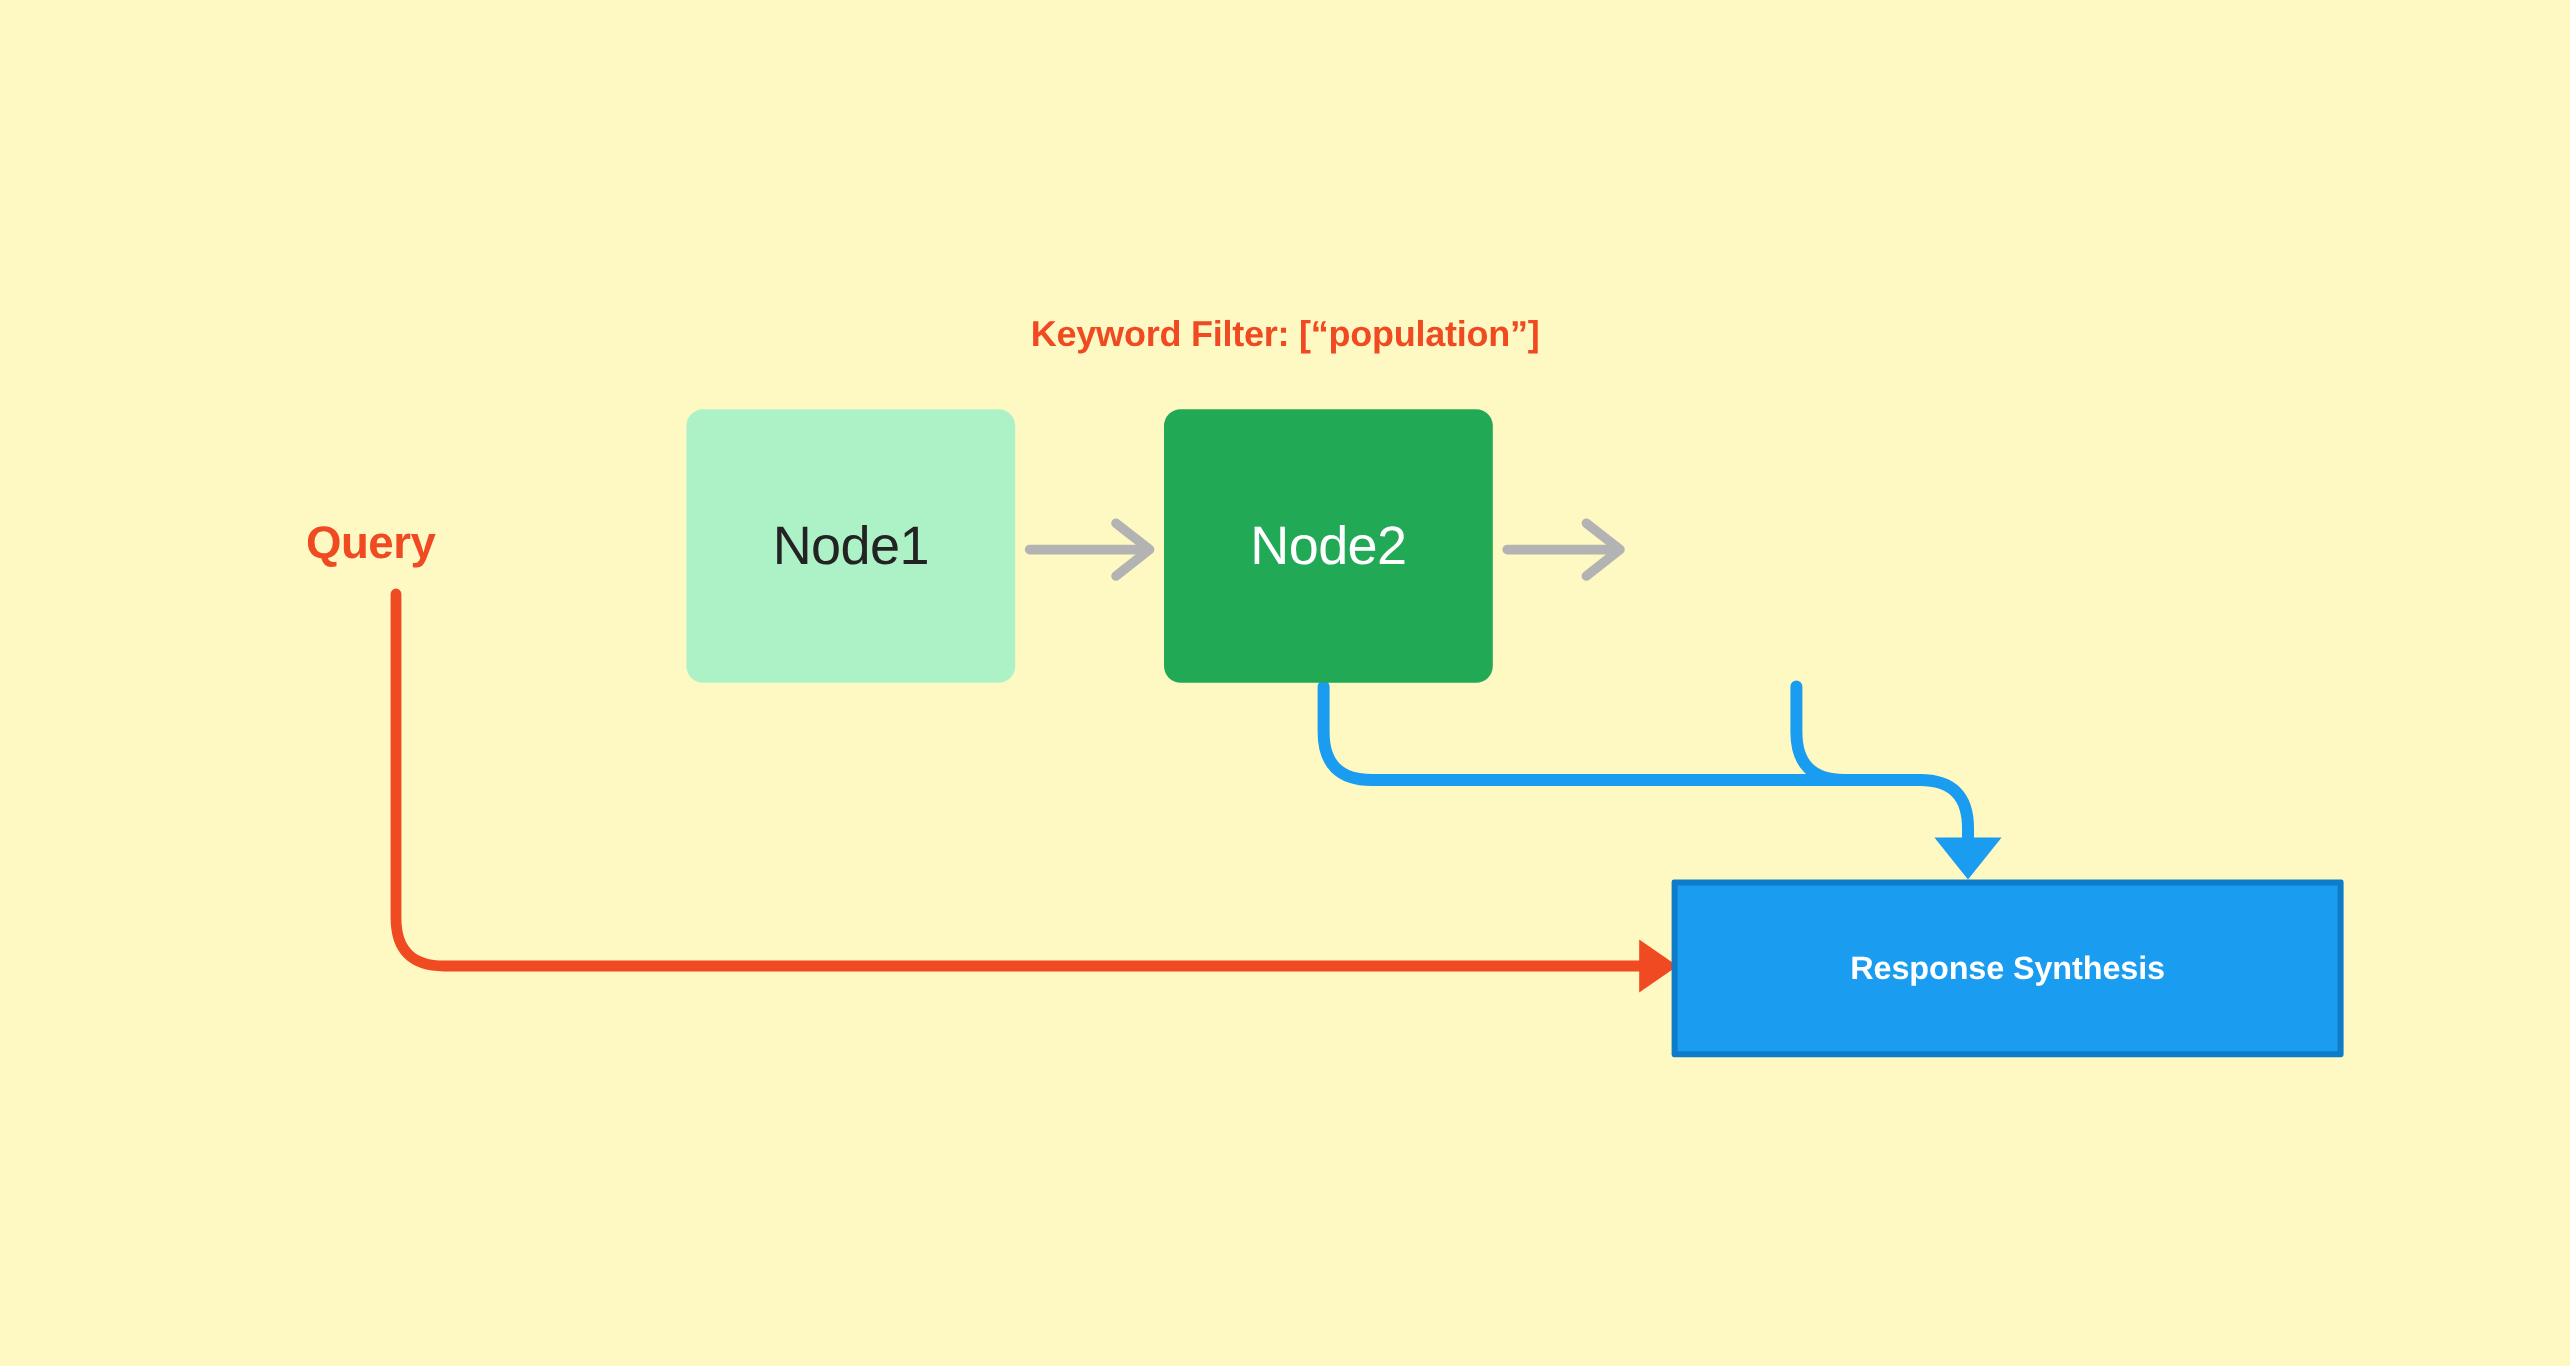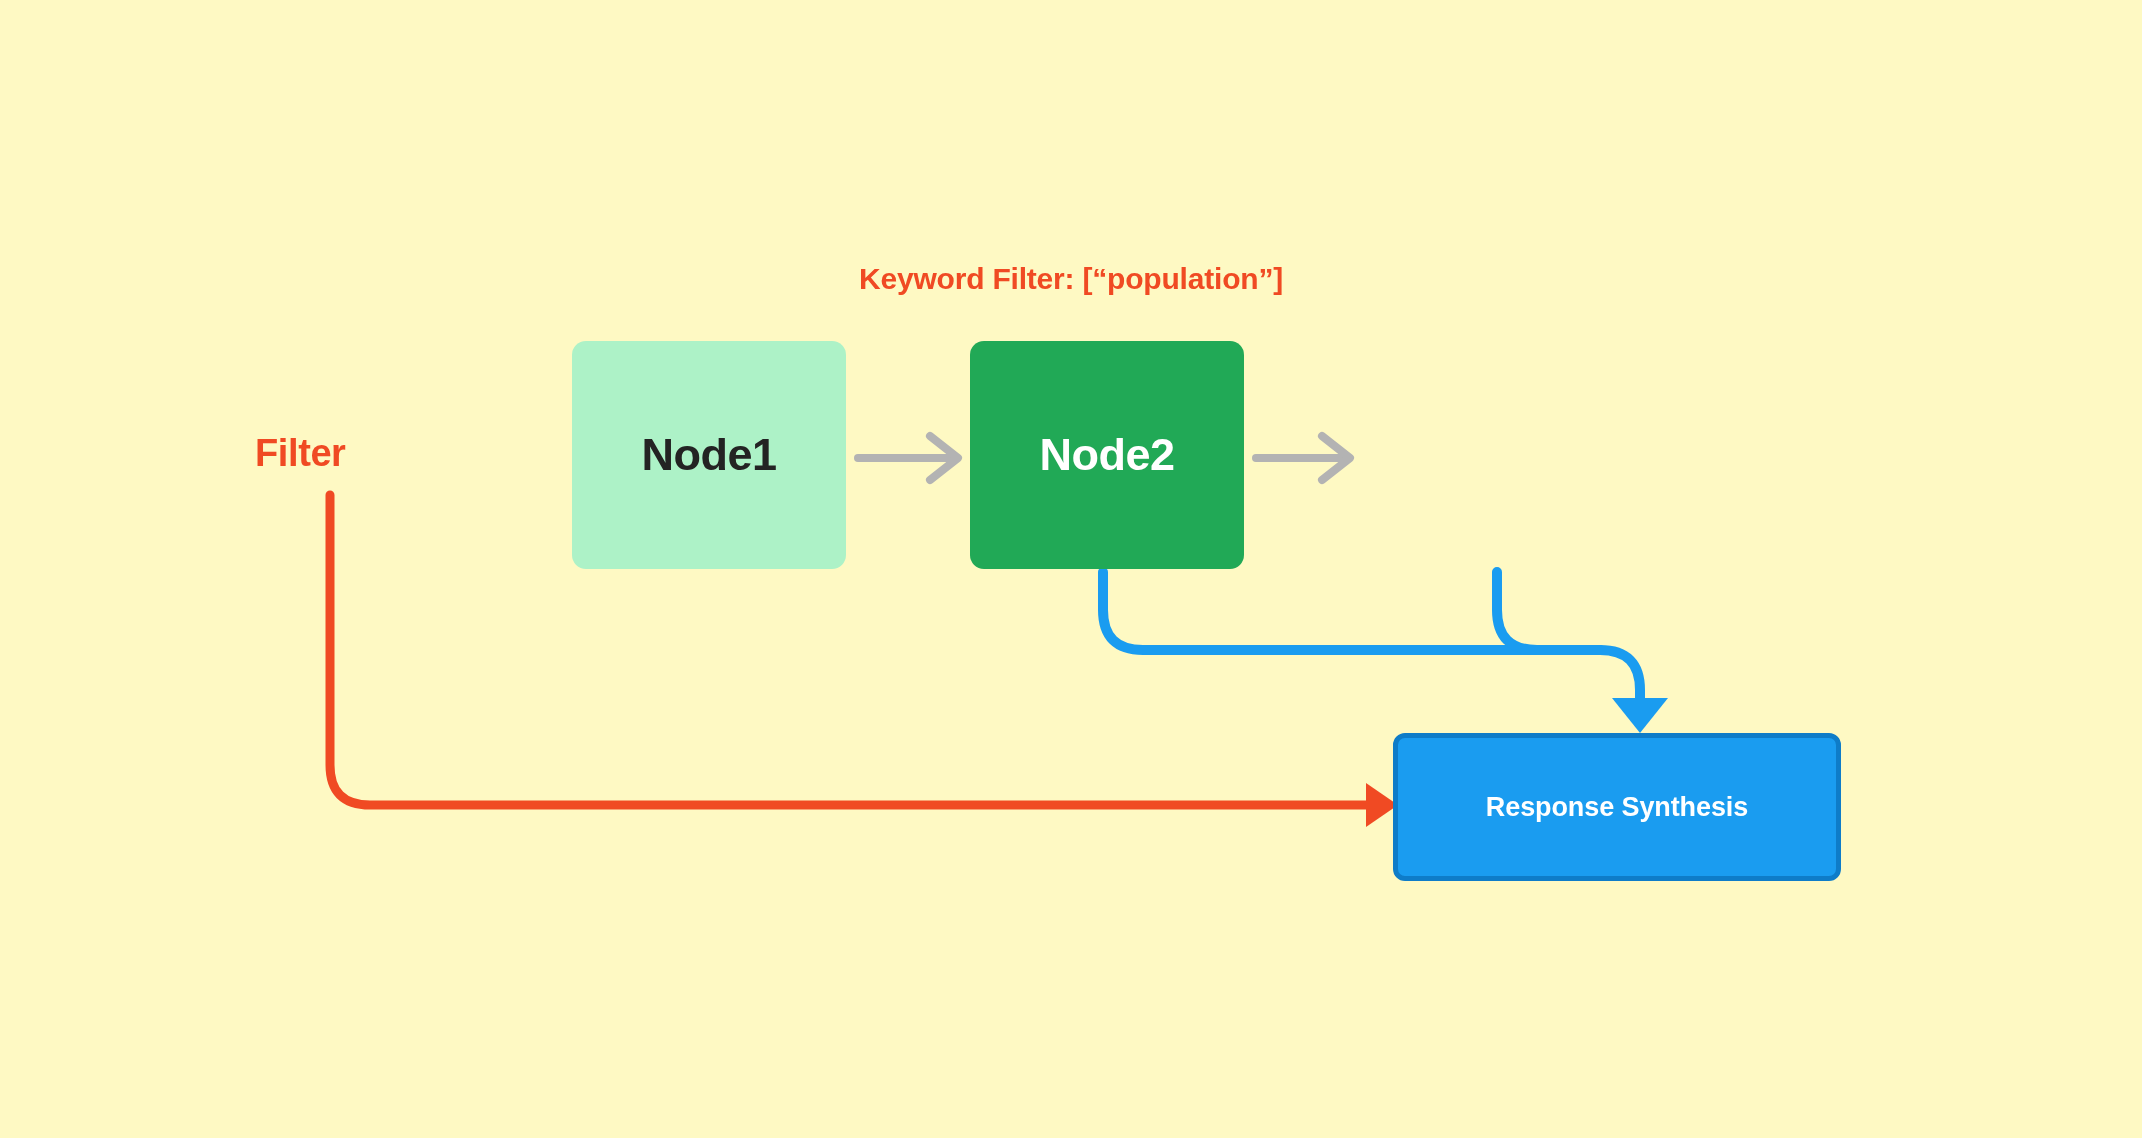--- a/index.html
+++ b/index.html
@@ -54,39 +54,39 @@
   
   .node {
     position: absolute;
     width: 274px;
     height: 228px;
     border-radius: 14px;
     display: flex;
     align-items: center;
     justify-content: center;
     font-size: 45px;
-    font-weight: bold;
+    font-weight: normal;
     letter-spacing: -0.5px;
     top: 341px;
   }
   .node-1 { left: 572px; background: #ADF2C7; color: #232323; }
   .node-2 { left: 970px; background: #21A956; color: #ffffff; }
   .node-3 { left: 1362px; background: #21A956; color: #ffffff; }
 
   
   .synth-box {
     position: absolute;
     left: 1393px;
     top: 733px;
-    width: 448px;
+    width: 560px;
     height: 148px;
     box-sizing: border-box;
     background: #1A9CF0;
     border: 5px solid #0E7CC8;
-    border-radius: 12px;
+    border-radius: 2px;
     display: flex;
     align-items: center;
     justify-content: center;
     font-size: 27px;
     font-weight: bold;
     color: #ffffff;
     letter-spacing: -0.1px;
   }
 </style>
 </head>
@@ -116,21 +116,21 @@
     </g>
 
     <g>
       <path d="M 330 495 L 330 765 Q 330 805 370 805 L 1368 805" fill="none" stroke="#F04A23" stroke-width="9" stroke-linecap="round" stroke-linejoin="round"></path>
       <polygon points="1366,783 1366,827 1398,805" fill="#F04A23"></polygon>
     </g>
   </svg>
 
   <div class="filter-label">Keyword Filter: [“population”]</div>
 
-  <div class="query-label">Filter</div>
+  <div class="query-label">Query</div>
 
   <div class="node node-1">Node1</div>
 
   <div class="node node-2">Node2</div>
 
 
   <div class="synth-box">Response Synthesis</div>
 
 </div>
 

